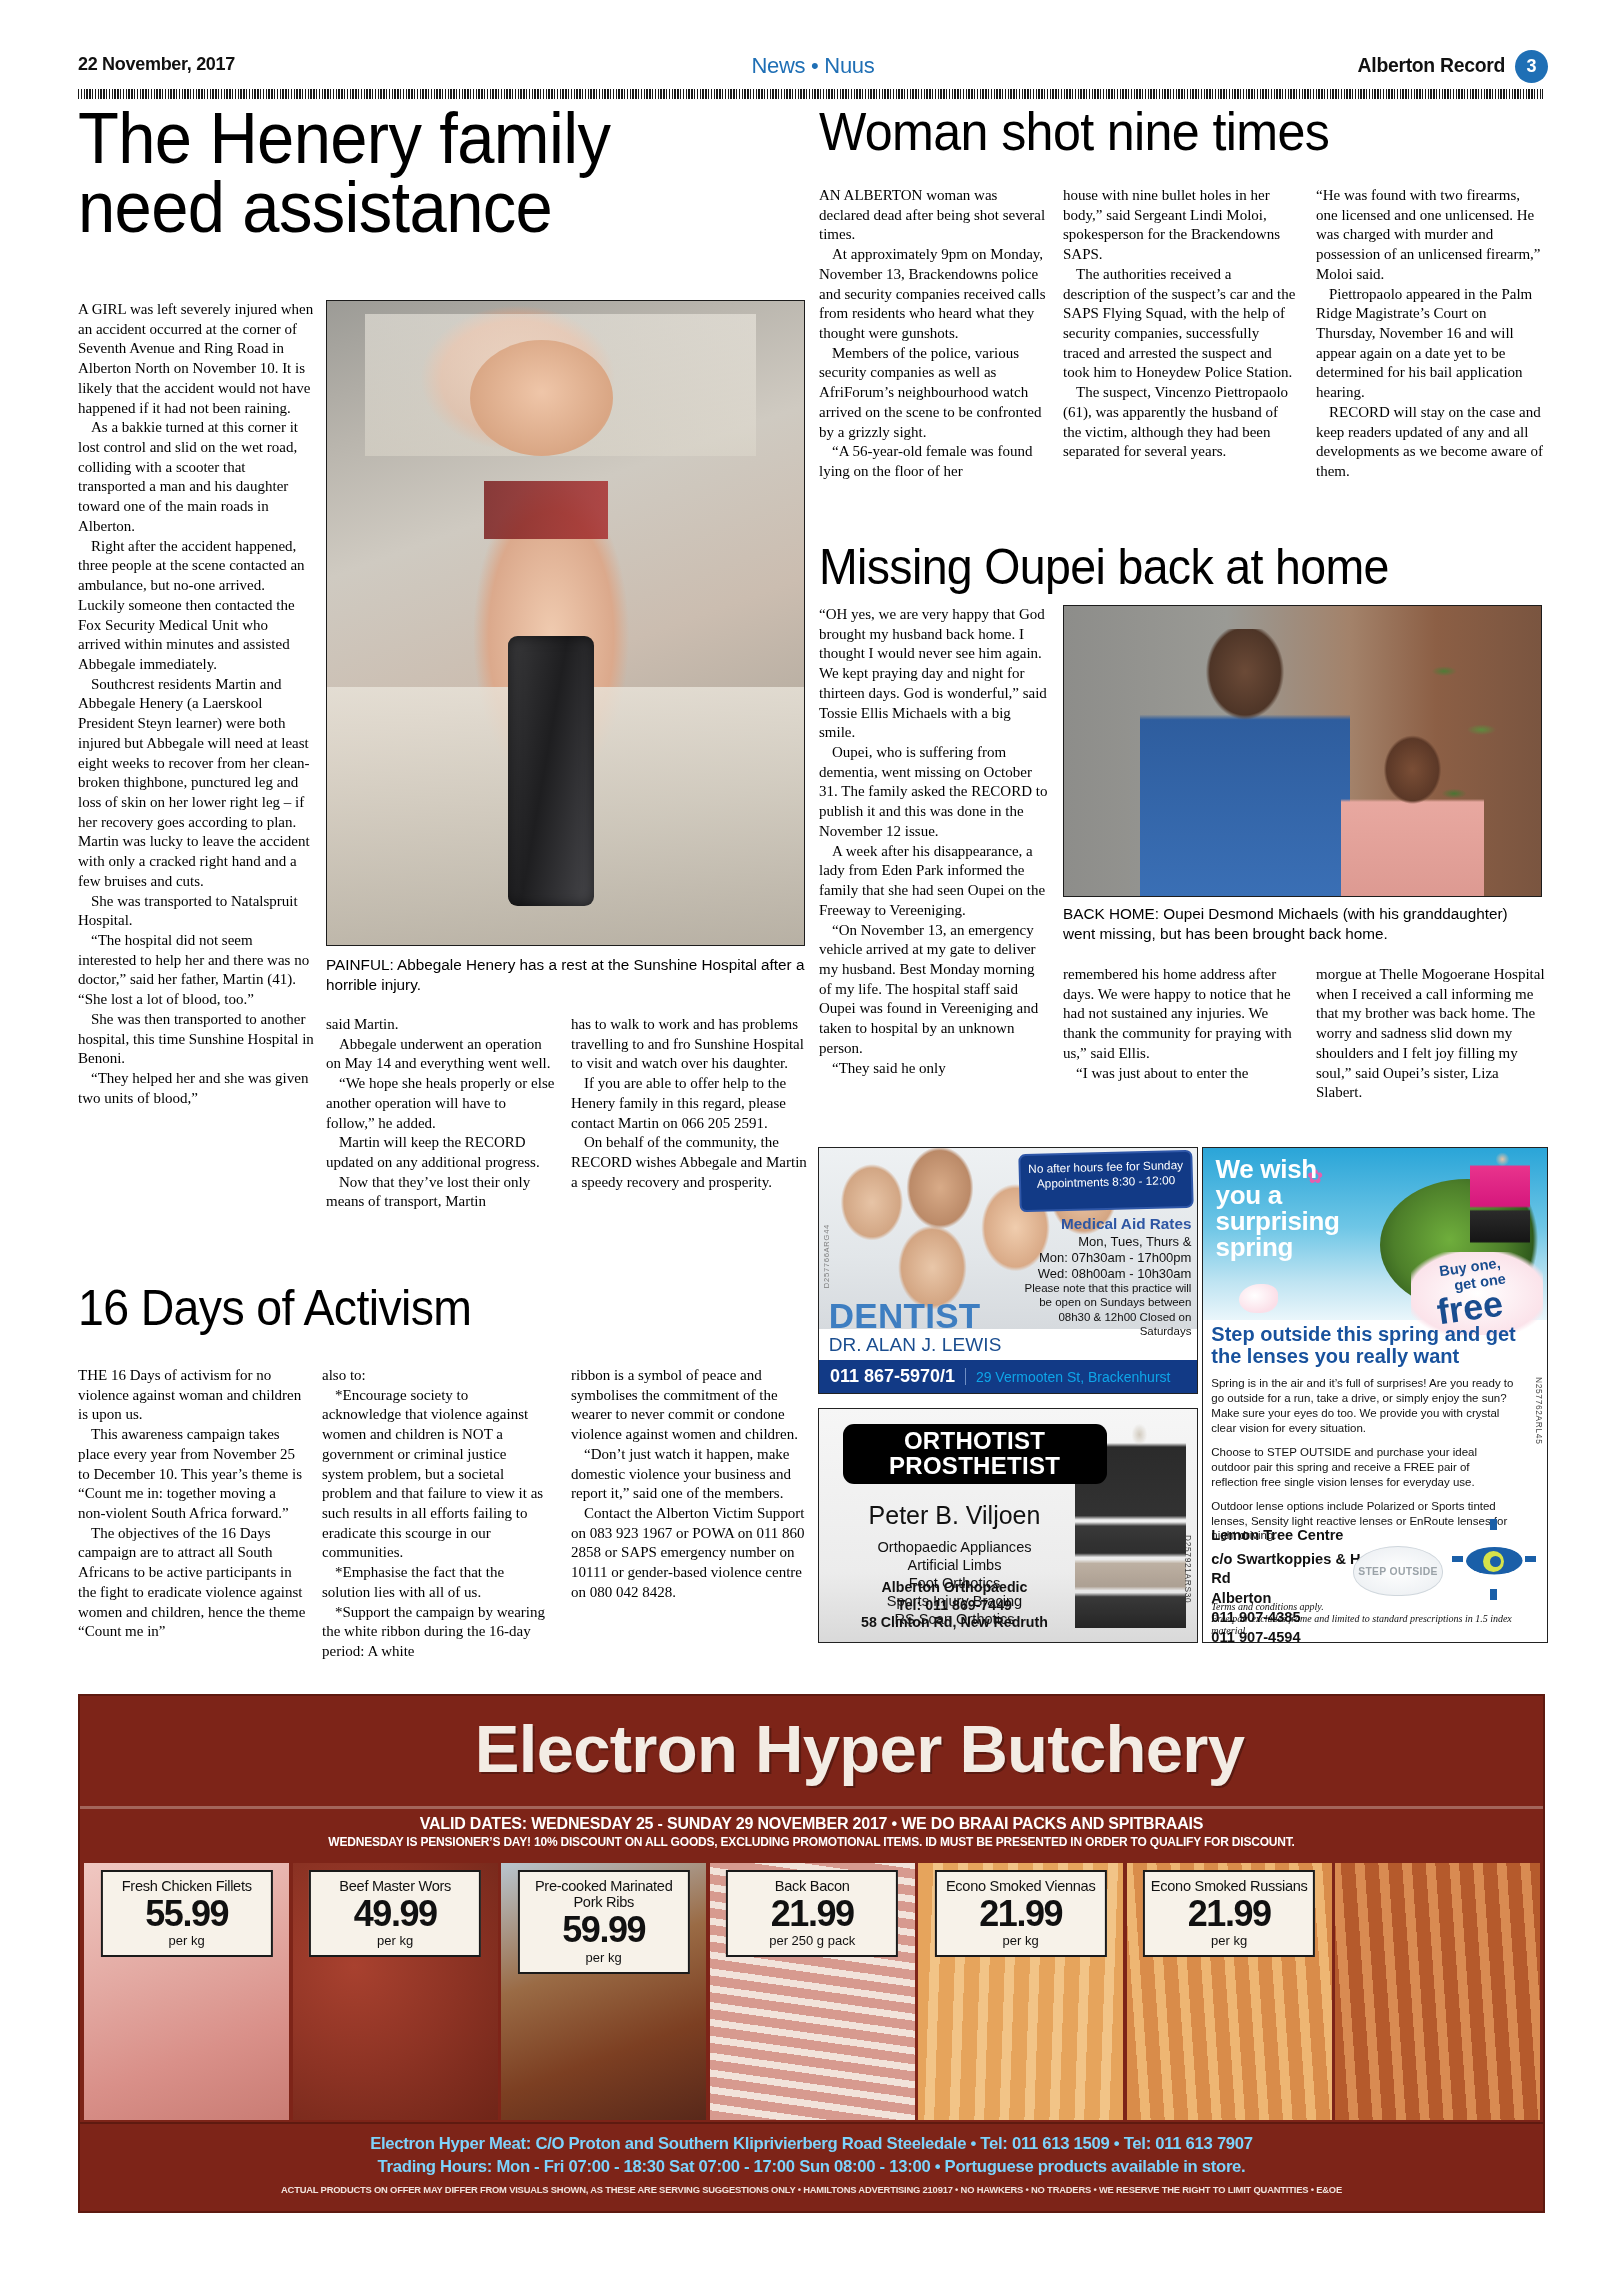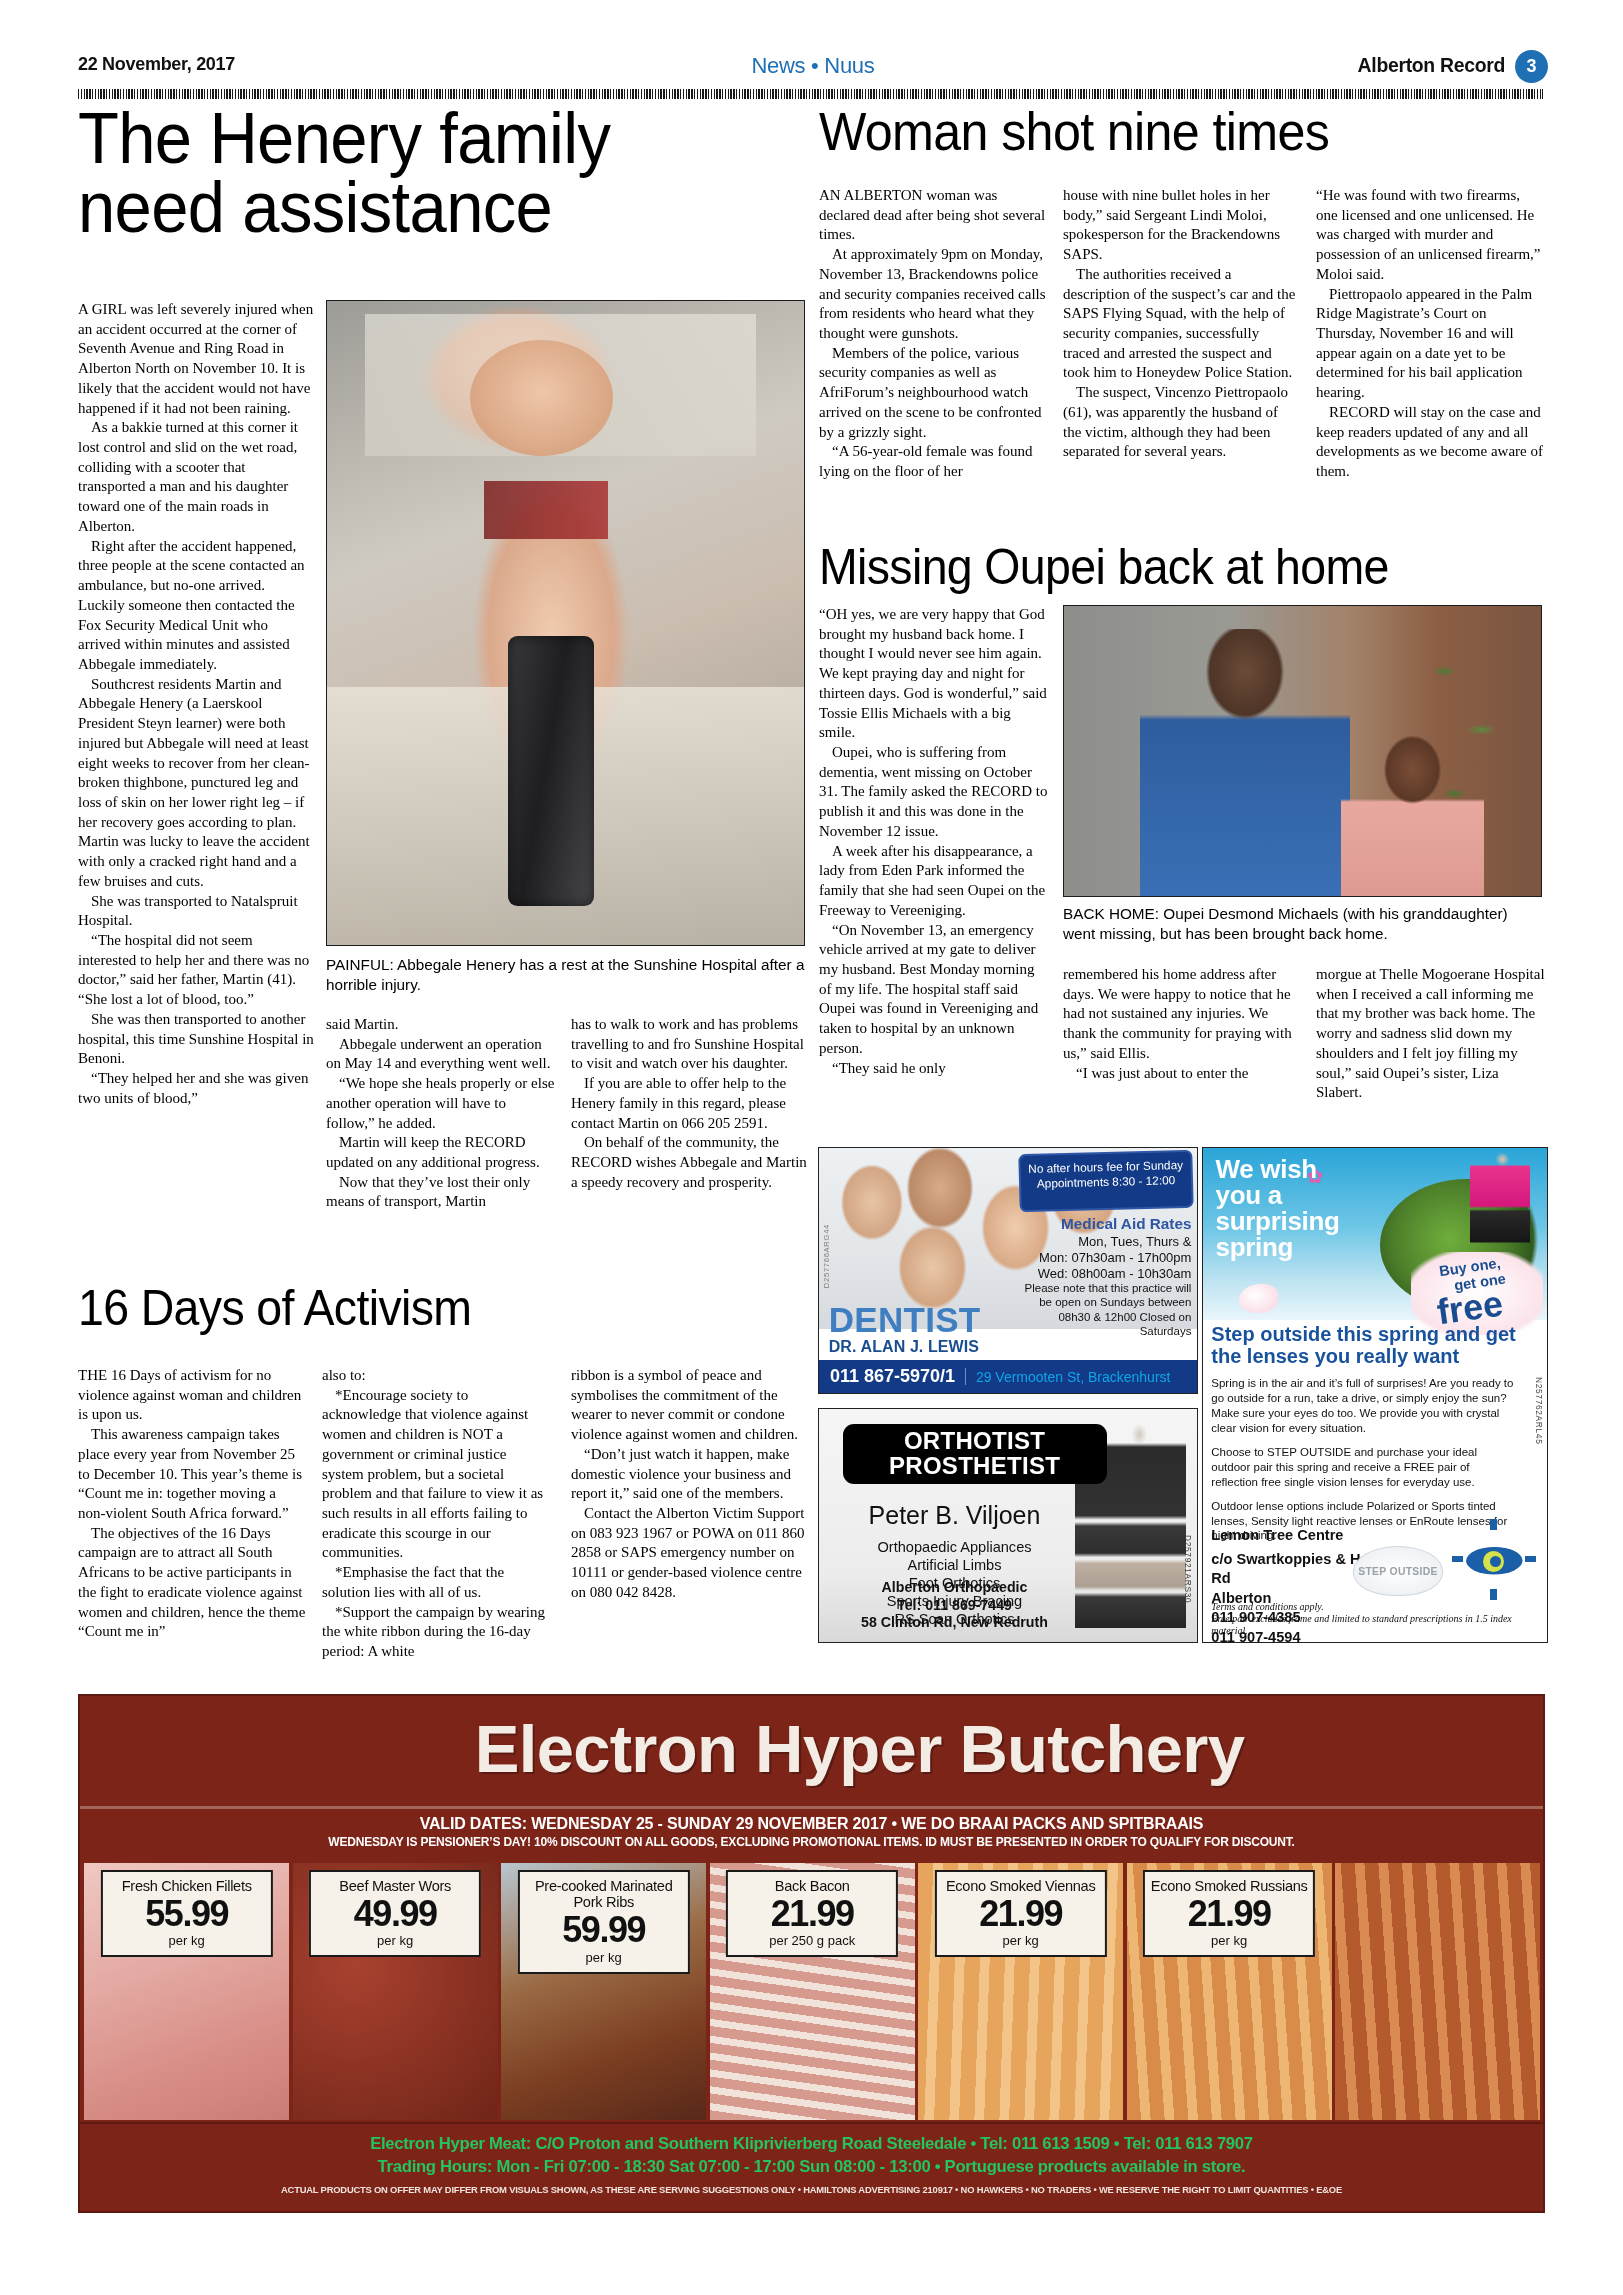--- a/index.html
+++ b/index.html
@@ -122,21 +122,21 @@
     padding-top: 6.2px; transform: rotate(-1.5deg); }
   .den-rates { position: absolute; right: 5.6px; top: 67px; width: 182px; text-align: right;
     font-family: "Liberation Sans", sans-serif; }
   .den-rates-h { color: #2e56a3; font-weight: 700; font-size: 15.3px; margin-bottom: 1.4px; }
   .den-rates-l { color: #111; font-size: 13px; line-height: 1.22; }
   .den-note { position: absolute; right: 5.6px; top: 133px; width: 182px; text-align: right;
     font-family: "Liberation Sans", sans-serif; font-size: 11.5px; line-height: 1.26; color: #111; }
   .den-name-wrap { position: absolute; left: 9.7px; bottom: 37px; width: 208px; }
   .den-title { font-family: "Liberation Sans", sans-serif; font-weight: 700; font-size: 35px;
     color: #3e7ec1; letter-spacing: 0.3px; line-height: 1; }
-  .den-sub { font-family: "Liberation Sans", sans-serif; font-weight: 700; font-size: 16px;
+  .den-sub { font-family: "Liberation Sans", sans-serif; font-weight: 400; font-size: 19px;
     color: #1a4d8f; letter-spacing: 0.1px; margin-top: 1.4px; }
   .den-bar { position: absolute; left: 0; bottom: 0; width: 100%; height: 33px; background: #123a86;
     display: flex; align-items: center; padding-left: 11px; gap: 9.7px; }
   .den-phone { font-family: "Liberation Sans", sans-serif; font-weight: 700; font-size: 18px; color: #fff; }
   .den-sep { width: 1.4px; height: 16.7px; background: #6f8ec4; }
   .den-addr { font-family: "Liberation Sans", sans-serif; font-size: 14px; color: #0ea5e9; }
   .den-code { position:absolute; left:2.8px; top:76px; font-family:"Liberation Sans",sans-serif;
     font-size:7.6px; color:#7d7d7d; writing-mode: vertical-rl; transform: rotate(180deg); letter-spacing:0.7px; }
 
   
@@ -238,21 +238,21 @@
   .pm6 { background: repeating-linear-gradient(86deg, #b55a2c 0px, #b55a2c 14px, #d98b52 14px, #d98b52 23.6px); }
   .plabel { position:absolute; left: 50%; transform: translateX(-50%); top: 7px; width: 84%;
     background: #f7f2e9; border: 2.1px solid #1a1a1a; padding: 5.6px 2.8px 7px; text-align:center; }
   .pname { font-family:"Liberation Sans",sans-serif; font-size: 14.6px; color:#111; line-height:1.12;
     letter-spacing:-0.3px; }
   .pprice { font-family:"Liberation Sans",sans-serif; font-weight: 700; font-size: 36px; color:#111;
     letter-spacing: -1.4px; margin-top: 2.1px; line-height: 1; }
   .punit { font-family:"Liberation Sans",sans-serif; font-size: 13px; color:#111; margin-top: 1.4px; }
   .butch-foot { position:absolute; left: 0; bottom: 0; width: 100%; height: 89px; background:#7d2418;
     border-top: 2.1px solid #5e1a10; text-align:center; padding-top: 8.3px; }
-  .bf1 { font-family:"Liberation Sans",sans-serif; font-weight:700; font-size: 16.7px; color:#22c55e;
+  .bf1 { font-family:"Liberation Sans",sans-serif; font-weight:700; font-size: 16.7px; color:#7dd3fc;
     letter-spacing:-0.3px; line-height: 1.38; }
   .bf3 { font-family:"Liberation Sans",sans-serif; font-weight:700; font-size: 9.4px; color:#f0e4de;
     letter-spacing:-0.2px; margin-top: 5.6px; }
 </style>
 </head>
 <body>
 
 <div class="page">
 
   <div class="masthead">

